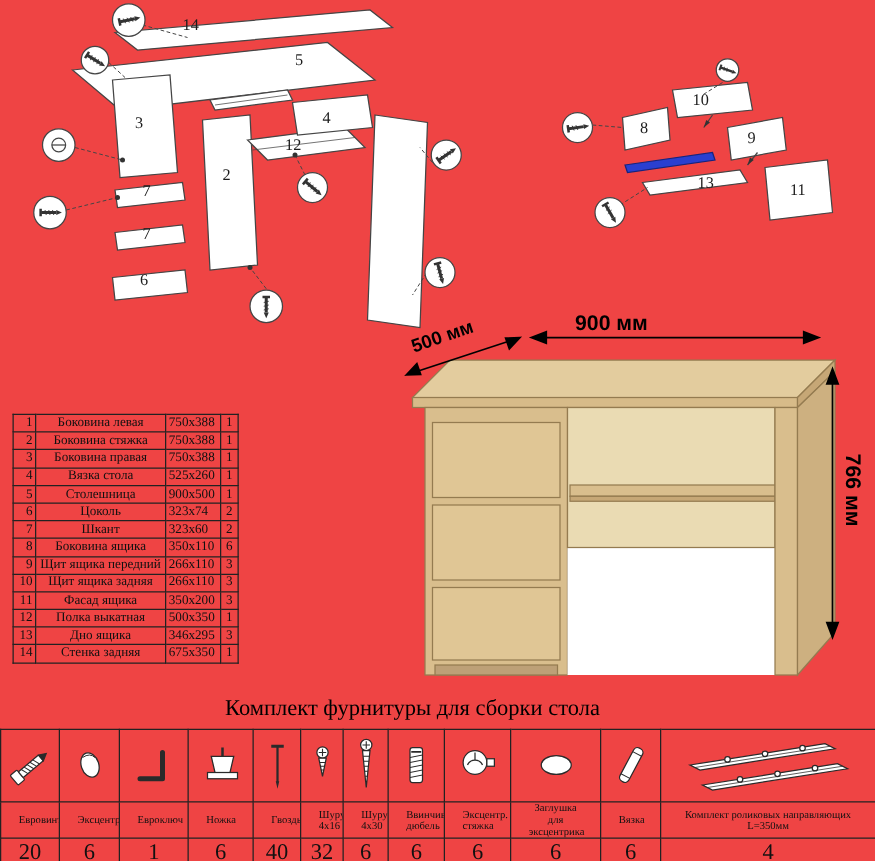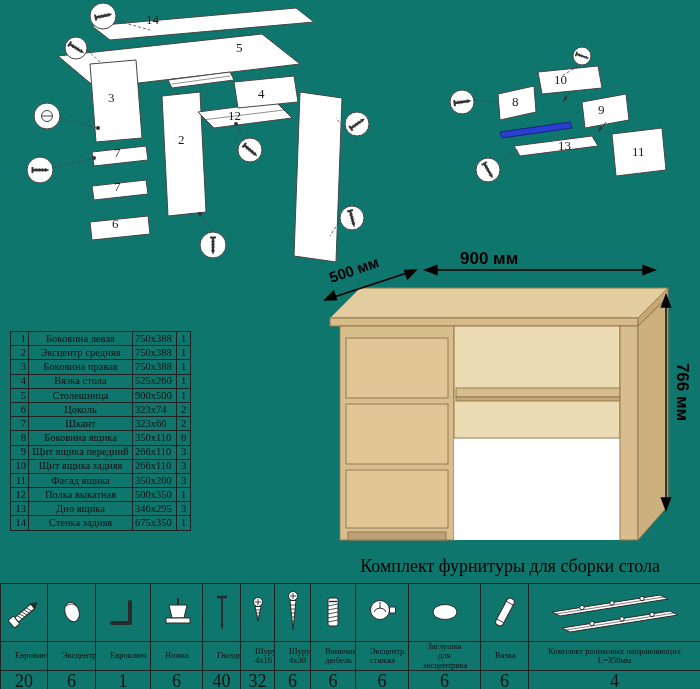--- a/index.html
+++ b/index.html
@@ -1,39 +1,39 @@
 <!DOCTYPE html>
 <html><head>
 <meta charset="utf-8">
 <style>
   *{margin:0;padding:0;box-sizing:border-box}
   html,body{background:#fff}
   body{width:700px;height:689px;font-family:"Liberation Serif",serif;color:#111}
-  #page{position:relative;width:700px;height:689px;background:#0f766e;overflow:hidden}
+  #page{position:relative;width:700px;height:689px;background:#ef4444;overflow:hidden}
 
   .diagram{position:absolute}
   #diagram-left{left:0;top:0;width:430px;height:315px}
   #diagram-right{left:430px;top:42px;width:270px;height:165px}
   .plabel{position:absolute;font:13px "Liberation Serif",serif;color:#1c1c1c}
 
   #parts-table{position:absolute;left:10px;top:331px;width:180px;border-collapse:collapse;table-layout:fixed;
                font-family:"Liberation Serif",serif;font-size:10.5px}
   #parts-table td{border:1px solid #222;padding:0.8px 2px;line-height:11.6px;white-space:nowrap;overflow:hidden}
   #parts-table .c-num{width:18px;text-align:right}
   #parts-table .c-name{width:104px;text-align:center}
   #parts-table .c-size{width:44px;text-align:left}
   #parts-table .c-qty{width:14px;text-align:center}
 
   #desk{position:absolute;left:290px;top:240px;width:410px;height:320px}
   .dim{position:absolute;font-family:"Liberation Sans",sans-serif;font-weight:bold;color:#000}
   .dim-900{left:460px;top:249px;width:140px;font-size:17px}
   .dim-500{left:308px;top:261px;width:92px;text-align:center;font-size:15px;transform:rotate(-19deg)}
   .dim-766{left:644px;top:382px;width:76px;height:20px;text-align:center;font-size:17px;transform:rotate(90deg)}
 
-  #hw-title{position:absolute;left:0;top:556px;width:660px;text-align:right;
+  #hw-title{position:absolute;left:0;top:556px;width:660px;text-align:center;
             font-family:"Liberation Serif",serif;font-size:18px;color:#000}
 
   #hw-table{position:absolute;left:0;top:583px;width:700px;border-collapse:collapse;table-layout:fixed}
   #hw-table td{border:1px solid #222;text-align:center;vertical-align:middle;overflow:hidden}
   #hw-table .hw-icon-cell{height:58px}
   #hw-table .hw-name-cell{height:28px;font-family:"Liberation Serif",serif;font-size:8.5px;line-height:1.1;padding:0 14px}
   #hw-table .hw-qty-cell{height:19px;font-family:Liberation Serif, serif;font-size:18px}
   #hw-table svg{display:block;margin:0 auto}
 </style>
 </head>
@@ -220,21 +220,21 @@
   <table id="parts-table">
     <tbody>
       <tr>
           <td class="c-num">1</td>
           <td class="c-name">Боковина левая</td>
           <td class="c-size">750x388</td>
           <td class="c-qty">1</td>
         </tr>
       <tr>
           <td class="c-num">2</td>
-          <td class="c-name">Эксцентр средняя</td>
+          <td class="c-name">Боковина стяжка</td>
           <td class="c-size">750x388</td>
           <td class="c-qty">1</td>
         </tr>
       <tr>
           <td class="c-num">3</td>
           <td class="c-name">Боковина правая</td>
           <td class="c-size">750x388</td>
           <td class="c-qty">1</td>
         </tr>
       <tr>

